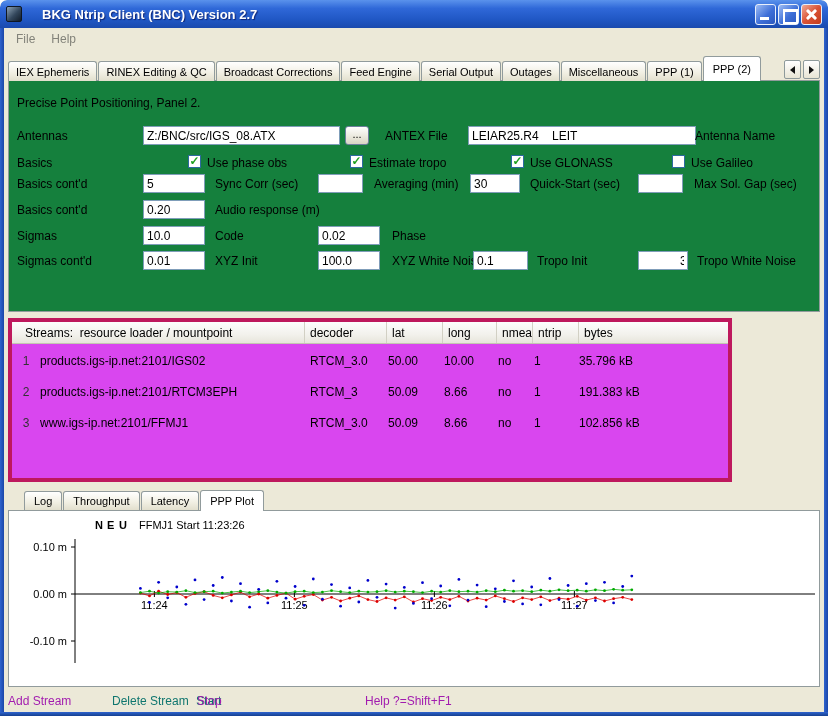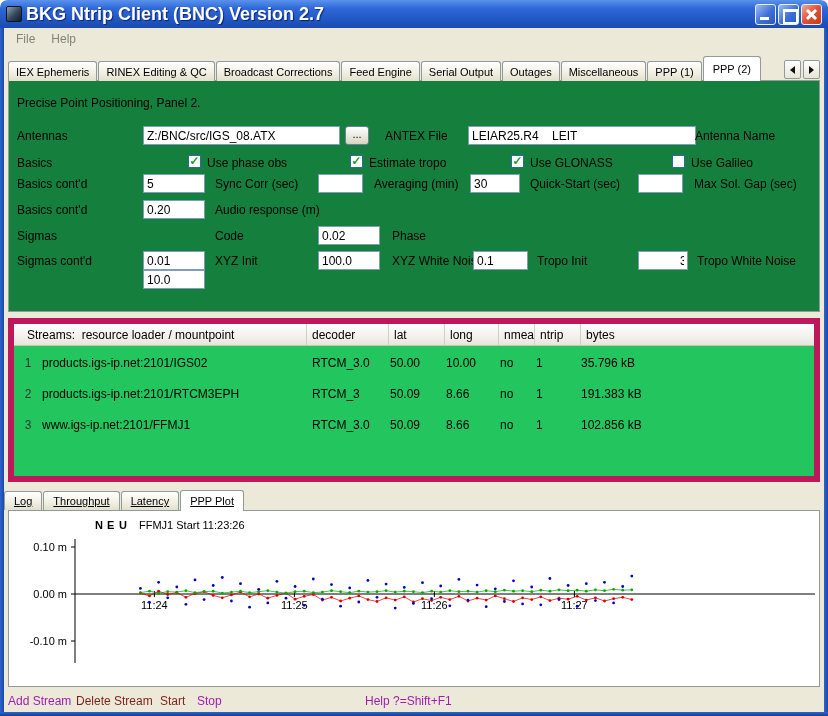--- a/index.html
+++ b/index.html
@@ -6,21 +6,21 @@
   body { margin: 0; background: #ffffff; font-family: "Liberation Sans", sans-serif; }
 
   .window { position: relative; width: 828px; height: 716px; background: #ECE9D8; overflow: hidden; border-radius: 7px 7px 0 0; }
   .frame-left, .frame-right { position: absolute; top: 26px; bottom: 0; width: 4px; background: linear-gradient(90deg,#2E63CE,#1B47A8); z-index: 5; }
   .frame-left { left: 0; } .frame-right { right: 0; }
   .frame-bottom { position: absolute; left: 0; right: 0; bottom: 0; height: 4px; background: linear-gradient(180deg,#2E63CE,#16408F); z-index: 5; }
 
   
   .titlebar { position: absolute; left: 0; top: 0; width: 828px; height: 28px; border-radius: 7px 7px 0 0; background: linear-gradient(180deg,#5A92EC 0%, #2F68D8 30%, #2057C4 70%, #1A4AAE 100%); display: flex; align-items: center; padding: 0 6px; z-index: 6; }
   .app-icon { width: 16px; height: 16px; border-radius: 2px; border: 1px solid #0F1722; background: linear-gradient(135deg,#8FA3B5 0%, #33475C 55%, #121C28 100%); flex: 0 0 auto; }
-  .title-text { color: #fff; font-weight: bold; font-size: 18px; margin-left: 4px; text-shadow: 1px 1px 1px rgba(0,0,60,.6); flex: 1; white-space: nowrap; overflow: hidden; }
+  .title-text { color: #fff; font-weight: bold; font-size: 13px; margin-left: 20px; text-shadow: 1px 1px 1px rgba(0,0,60,.6); flex: 1; white-space: nowrap; overflow: hidden; }
   .tb-buttons { display: flex; gap: 2px; }
   .tb-btn { width: 21px; height: 21px; border-radius: 3px; border: 1px solid #E8EFFB; position: relative; cursor: default; }
   .btn-min, .btn-max { background: linear-gradient(135deg,#9DBCF4 0%, #3E6FD8 55%, #2A57BE 100%); }
   .btn-close { background: linear-gradient(135deg,#F2AA97 0%, #DA5336 50%, #C23C1C 100%); }
   .btn-min::after { content: ""; position: absolute; left: 4px; bottom: 4px; width: 9px; height: 3px; background: #fff; }
   .btn-max::after { content: ""; position: absolute; left: 4px; top: 4px; width: 11px; height: 10px; border: 2px solid #fff; border-top-width: 3px; }
   .btn-close::before, .btn-close::after { content: ""; position: absolute; left: 3px; top: 8px; width: 13px; height: 3px; background: #fff; border-radius: 1px; }
   .btn-close::before { transform: rotate(45deg); }
   .btn-close::after { transform: rotate(-45deg); }
 
@@ -40,48 +40,48 @@
   
   .form-panel { position: absolute; left: 8px; top: 80px; width: 812px; height: 232px; background: #15803d; border: 1px solid #919B9C; z-index: 1; }
   .caption { position: absolute; left: 8px; top: 15px; font-size: 12px; color: #000; }
   .flabel { position: absolute; font-size: 12px; color: #000; white-space: nowrap; }
   .tfield { position: absolute; height: 19px; border: 1px solid #7F9DB9; background: #fff; font-family: "Liberation Sans", sans-serif; font-size: 12px; color: #000; padding: 0 3px; }
   .browse-btn { position: absolute; width: 24px; height: 19px; font-size: 11px; line-height: 15px; text-align: center; border: 1px solid #6E7F9E; border-radius: 3px; background: linear-gradient(180deg,#FEFEFE,#E9E7DB 60%, #D9D5C5 100%); }
   .cb { position: absolute; width: 13px; height: 13px; border: 1px solid #2D6A9F; background: #fff; color: #1FA11F; font-size: 12px; line-height: 11px; font-weight: bold; text-align: center; }
   .cb-label { position: absolute; font-size: 12px; color: #000; white-space: nowrap; text-align: right; }
 
   
-  .streams-panel { position: absolute; left: 8px; top: 318px; width: 812px; height: 164px; background: #22c55e; border: 6px solid #be185d; overflow: hidden; }
+  .streams-panel { position: absolute; left: 8px; top: 318px; width: 724px; height: 164px; background: #d946ef; border: 4px solid #be185d; overflow: hidden; }
   .tbl-header { position: absolute; left: 0; top: 0; right: 0; height: 22px; background: linear-gradient(180deg,#FDFDFD,#F2F1EC 60%, #E7E5DB 100%); border-bottom: 1px solid #C5C5B2; display: flex; font-size: 12px; color: #000; }
   .hcell { display: flex; align-items: center; border-left: 1px solid #D2D0C4; padding-left: 5px; white-space: pre; }
   .hcell.first { border-left: none; padding-left: 13px; }
   .tbl-row { position: absolute; left: 0; right: 0; height: 30px; display: flex; align-items: center; font-size: 12px; color: #000; }
   .rcell { white-space: nowrap; overflow: hidden; }
   .c-num { width: 28px; text-align: center; color: #333; }
   .c-mount { width: 264px; }
   .c-decoder { width: 82px; padding-left: 6px; }
   .c-lat { width: 56px; padding-left: 2px; }
   .c-long { width: 54px; padding-left: 2px; }
   .c-nmea { width: 36px; padding-left: 2px; }
   .c-ntrip { width: 46px; padding-left: 2px; }
   .c-bytes { flex: 1; padding-left: 1px; }
 
   
-  .bottom-tabbar { position: absolute; left: 4px; top: 490px; height: 21px; display: flex; align-items: flex-end; z-index: 2; text-decoration: underline; }
+  .bottom-tabbar { position: absolute; left: 24px; top: 490px; height: 21px; display: flex; align-items: flex-end; z-index: 2; }
   .btab { height: 19px; display: flex; align-items: center; padding: 0 9px; font-size: 11px; border: 1px solid #919B9C; border-bottom: none; border-radius: 3px 3px 0 0; background: linear-gradient(180deg,#FFFFFF 0%, #F2F0E4 55%, #E2DFCD 100%); margin-right: 1px; margin-bottom: 1px; }
   .btab.active { height: 21px; margin-bottom: 0; background: #fff; z-index: 3; }
   .plot-panel { position: absolute; left: 8px; top: 510px; width: 812px; height: 177px; background: #fff; border: 1px solid #919B9C; z-index: 1; }
   .plot-panel svg { display: block; }
   svg text { font-family: "Liberation Sans", sans-serif; font-size: 11px; fill: #000; }
   svg text.legend { font-weight: bold; }
 
   
   .statusbar { position: absolute; left: 4px; top: 690px; width: 820px; height: 22px; background: #ECE9D8; font-size: 12px; }
   .sb-item { position: absolute; top: 4px; color: #a21caf; white-space: nowrap; }
-  .sb-item.disabled { color: #7f1d1d; }
+  .sb-item.disabled { color: #0f766e; margin-left: 36px; }
 </style>
 </head>
 <body>
 
 <div class="window">
   <div class="frame-left"></div>
   <div class="frame-right"></div>
   <div class="frame-bottom"></div>
 
   <div class="titlebar">
@@ -147,21 +147,21 @@
     <input class="tfield" style="left: 461px; top: 93px; width: 50px;" type="text" value="30">
     <div class="flabel" style="left:521px;top:96px">Quick-Start (sec)</div>
     <input class="tfield" style="left: 629px; top: 93px; width: 45px;" type="text" value="">
     <div class="flabel" style="left:685px;top:96px">Max Sol. Gap (sec)</div>
 
     <div class="flabel" style="left:8px;top:122px">Basics cont'd</div>
     <input class="tfield" style="left: 134px; top: 119px; width: 62px;" type="text" value="0.20">
     <div class="flabel" style="left:206px;top:122px">Audio response (m)</div>
 
     <div class="flabel" style="left:8px;top:148px">Sigmas</div>
-    <input class="tfield" style="left: 134px; top: 145px; width: 62px; margin-top: 44px;" type="text" value="10.0">
+    <input class="tfield" style="left: 134px; top: 145px; width: 62px;" type="text" value="10.0">
     <div class="flabel" style="left:206px;top:148px">Code</div>
     <input class="tfield" style="left: 309px; top: 145px; width: 62px;" type="text" value="0.02">
     <div class="flabel" style="left:383px;top:148px">Phase</div>
 
     <div class="flabel" style="left:8px;top:173px">Sigmas cont'd</div>
     <input class="tfield" style="left: 134px; top: 170px; width: 62px;" type="text" value="0.01">
     <div class="flabel" style="left:206px;top:173px">XYZ Init</div>
     <input class="tfield" style="left: 309px; top: 170px; width: 62px;" type="text" value="100.0">
     <div class="flabel" style="left:383px;top:173px">XYZ White Noise</div>
     <input class="tfield" style="left: 464px; top: 170px; width: 55px;" type="text" value="0.1">

